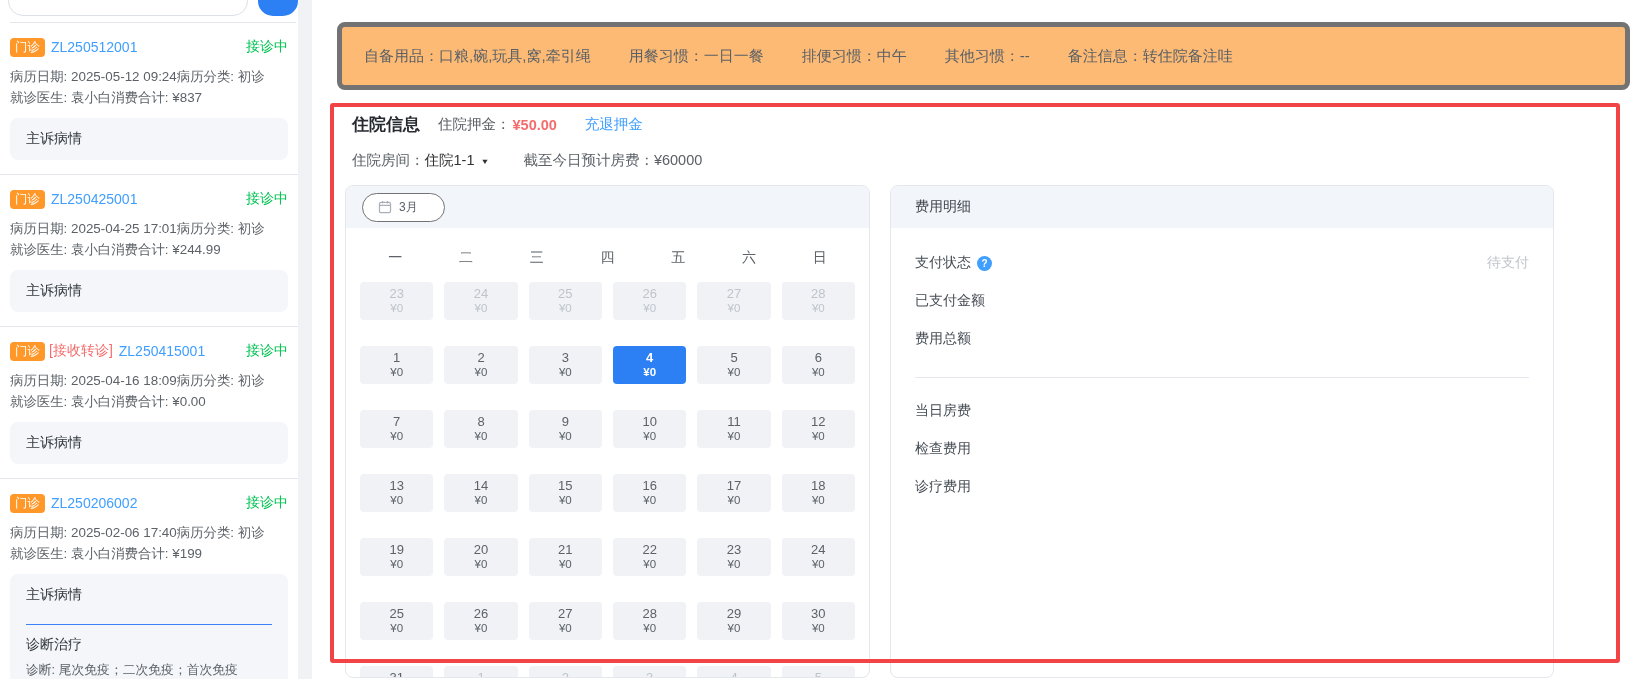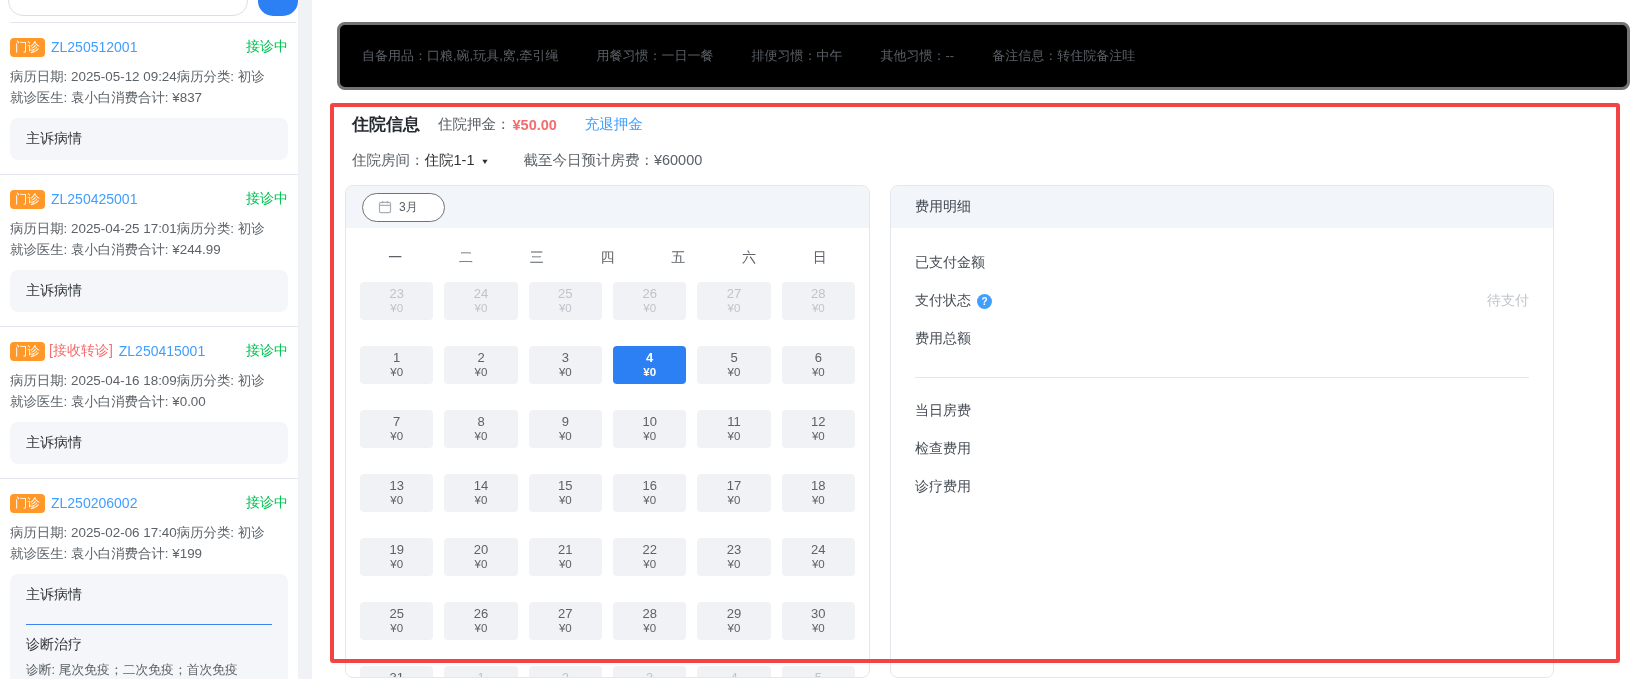--- a/index.html
+++ b/index.html
@@ -30,22 +30,22 @@
   .sec-first-multi { padding-bottom:10px; }
   .sec-body { margin-top:8px; font-size:12.8px; color:#5c6268; }
   .sec-body:empty { display:none; }
 
   .gutter { position:absolute; left:298px; top:0; width:14px; height:679px; background:#f0f2f5; }
 
   
   .main { position:absolute; left:312px; top:0; right:0; height:679px; background:#fff; }
 
   .info-bar { position:absolute; left:25px; top:22px; right:6px; height:68px;
-    border:3px solid #737373; border-radius:8px; background:#000000;
-    display:flex; align-items:center; padding:0 22px; gap:38px; font-size:13px; color:#5a6066; white-space:nowrap; overflow:hidden; }
+    border:5px solid #737373; border-radius:8px; background:#fdba74;
+    display:flex; align-items:center; padding:0 22px; gap:38px; font-size:15px; color:#5a6066; white-space:nowrap; overflow:hidden; }
   .info-item .lbl, .info-item .val { color:#5a6066; }
 
   .red-overlay { position:absolute; left:18px; top:103px; width:1290px; height:560px;
     border:4px solid #f24444; border-radius:3px; z-index:50; pointer-events:none; }
 
   .hosp-title-row { position:absolute; left:40px; top:113px; display:flex; align-items:center; font-size:14.5px; }
   .hosp-title { font-size:17px; font-weight:700; color:#262b31; }
   .dep-label { margin-left:18px; color:#5a6066; }
   .dep-value { color:#f56c6c; margin-left:2px;font-weight:bold; }
   .dep-action { margin-left:28px; color:#409eff; cursor:pointer; }
@@ -452,31 +452,31 @@
     <span class="a">¥0</span>
   </div>
 </div>
       <div class="today-btn">回到今天</div>
     </div>
 
     <div class="fee-panel">
       <div class="fee-head">费用明细</div>
       <div class="fee-body" id="fee-body">
   <div class="fee-row">
-    <span class="fee-lbl">已支付金额</span>
-    <span class="fee-val"></span>
-  </div>
-
-  <div class="fee-row">
     <span class="fee-lbl">支付状态</span>
             <span class="help-icon">?</span>
     <span class="fee-val">待支付</span>
   </div>
 
   <div class="fee-row">
+    <span class="fee-lbl">已支付金额</span>
+    <span class="fee-val"></span>
+  </div>
+
+  <div class="fee-row">
     <span class="fee-lbl">费用总额</span>
     <span class="fee-val"></span>
   </div>
 <div class="fee-divider"></div>
   <div class="fee-row">
     <span class="fee-lbl">当日房费</span>
     <span class="fee-val"></span>
   </div>
 
   <div class="fee-row">

